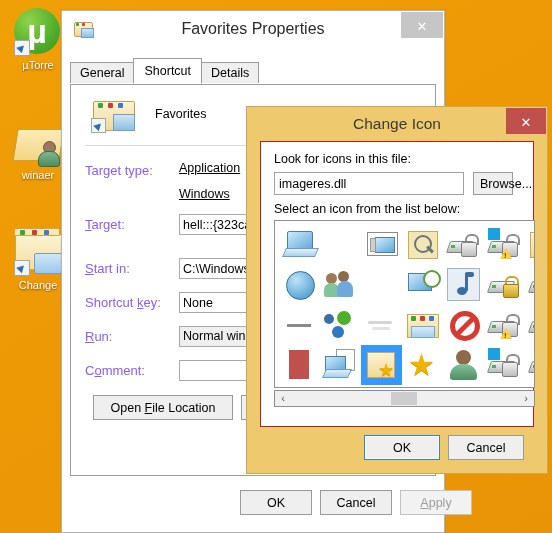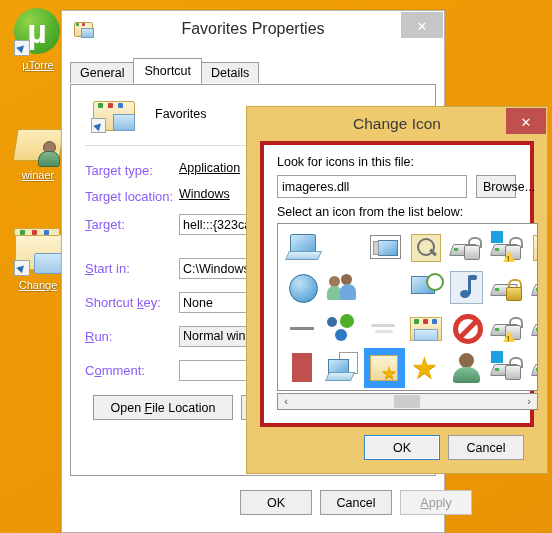--- a/index.html
+++ b/index.html
@@ -7,21 +7,21 @@
     width:552px;height:533px;overflow:hidden;position:relative;
     font-family:"Liberation Sans", sans-serif;
     background:#ef9c06;
   }
   .desktop{position:absolute;inset:0;background:linear-gradient(150deg,#f0a007 0%,#ed9805 45%,#e99404 100%);}
 
   
   .dicon{position:absolute;width:68px;text-align:center;color:#fff;font-size:11px;line-height:13px;
          text-shadow:0 1px 2px rgba(0,0,0,.55);}
   .dicon .glyph{position:relative;width:48px;height:48px;margin:0 auto 3px;}
-  .dicon .label{display:block;white-space:nowrap;overflow:hidden;text-decoration:underline;}
+  .dicon .label{display:block;white-space:nowrap;overflow:hidden;}
   .shortcut-arrow{position:absolute;left:0;bottom:0;width:16px;height:16px;background:#f4f4f4;
      border:1px solid #9aa;box-sizing:border-box;}
   .shortcut-arrow:after{content:"";position:absolute;left:3px;top:3px;width:0;height:0;
      border-left:7px solid #2a6fb5;border-top:4px solid transparent;border-bottom:4px solid transparent;
      transform:rotate(-45deg);}
 
   .ut-circle{width:46px;height:46px;border-radius:50%;
      background:radial-gradient(circle at 33% 28%,#8fd44a,#4fae2a 60%,#3d8f20);}
   .ut-u{position:absolute;left:0;top:0;width:46px;height:46px;color:#fff;font-size:34px;
      font-weight:bold;line-height:46px;text-shadow:none;}
@@ -85,21 +85,21 @@
   .btn.disabled{color:#9d9d9d;border-color:#c3c3c3;background:#f2f2f2;cursor:default;}
   .btn.focus{border:1px solid #2c86d8;box-shadow:inset 0 0 0 1px #fff;}
 
   
   #chicon{left:246px;top:106px;width:302px;height:368px;background:#eec96d;
       border:1px solid #c9a94c;}
   #chicon .titlebar{height:34px;}
   #chicon .title{height:34px;line-height:34px;font-size:15.5px;color:#3b3b3b;}
   #chicon .closebtn{background:#c0504d;width:40px;height:26px;top:1px;right:1px;}
   #chicon .inner{position:absolute;left:13px;top:34px;right:13px;bottom:46px;background:#fff;
-      border:4px solid #b91c1c;}
+      border:1px solid #b91c1c;}
   #chicon .foot{position:absolute;left:0;right:0;bottom:0;height:46px;background:#eec96d;}
 
   .lbl{position:absolute;font-size:12.5px;color:#000;}
   #pathinput{position:absolute;left:13px;top:30px;width:190px;height:23px;box-sizing:border-box;
       border:1px solid #a0a0a0;background:#fff;font-size:12.5px;padding:2px 4px;
       font-family:"Liberation Sans",sans-serif;color:#000;}
   #browsebtn{position:absolute;left:212px;top:30px;width:40px;height:23px;}
 
   .iconlist{position:absolute;left:13px;top:78px;width:261px;height:168px;box-sizing:border-box;
       border:1px solid #8f8f8f;background:#fff;overflow:hidden;}
@@ -201,21 +201,20 @@
         <div class="name">Favorites</div>
       </div>
       <div class="rule"></div>
 
       <div class="frow" style="top:76px;right:14px;">
         <span class="flabel">Target type:</span>
         <span class="fvalue">Application</span>
       </div>
 
       <div class="frow" style="top:102px;right:14px;">
-        <span class="flabel">Target location:</span>
         <span class="fvalue">Windows</span>
       </div>
 
       <div class="frow" style="top:130px;right:14px;">
         <span class="flabel"><u>T</u>arget:</span>
         <input class="finput" value="hell:::{323ca680-" style="">
       </div>
 
       <div class="frow" style="top:174px;right:14px;">
         <span class="flabel"><u>S</u>tart in:</span>

